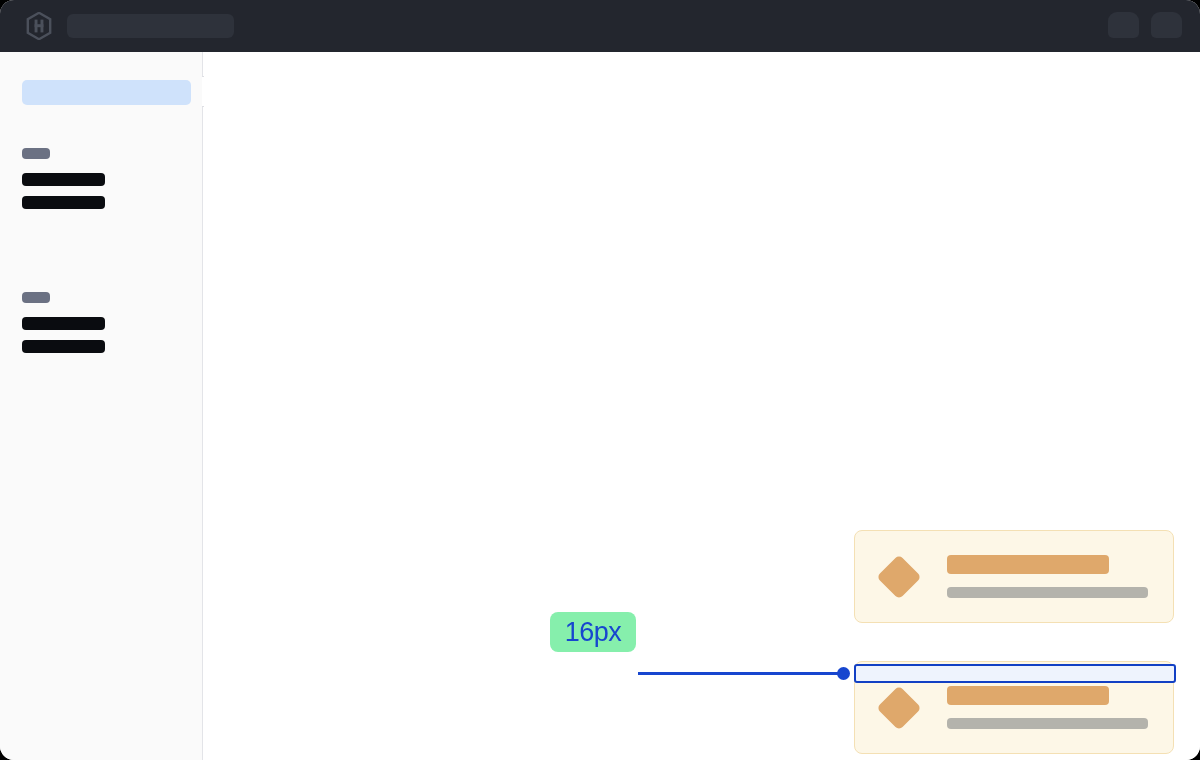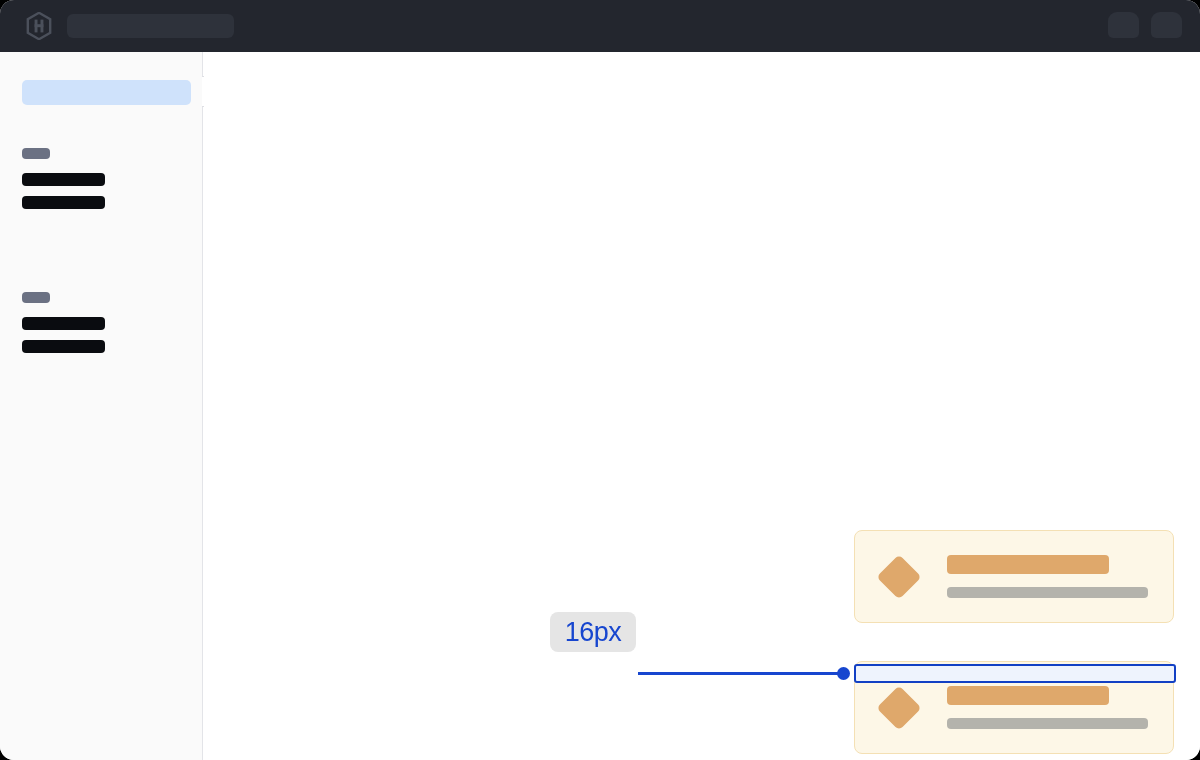--- a/index.html
+++ b/index.html
@@ -212,21 +212,21 @@
     border-radius: 50%;
     background: #1746cf;
   }
 
   #spacing-badge {
     position: absolute;
     left: 346px;
     top: 560px;
     min-width: 86px;
     height: 40px;
-    background: #e5e5e5;
+    background: #86efac;
     border-radius: 8px;
     display: flex;
     align-items: center;
     justify-content: center;
     color: #1746cf;
     font-size: 27px;
     font-family: "Liberation Sans", sans-serif;
     letter-spacing: -0.5px;
     padding: 0 12px;
     box-sizing: border-box;

